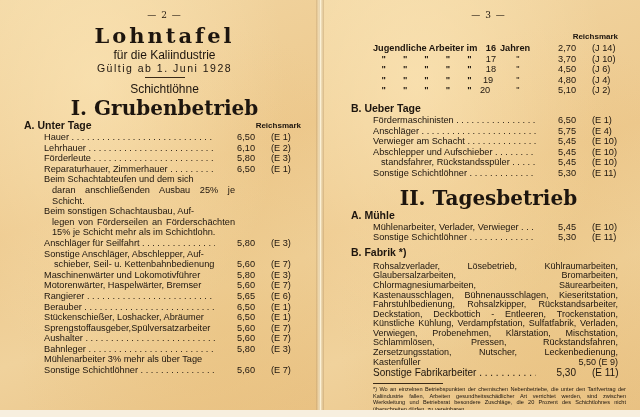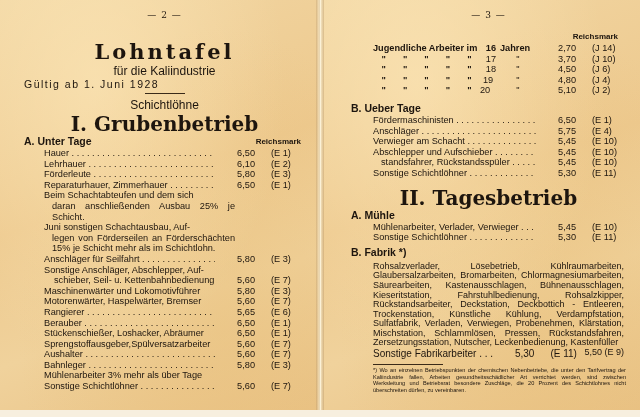--- a/index.html
+++ b/index.html
@@ -21,44 +21,44 @@
       radial-gradient(ellipse at 70% 80%, rgba(232,190,120,0.45), rgba(0,0,0,0) 65%),
       linear-gradient(160deg, #f2d7a4 0%, #edc98e 45%, #f0d29c 70%, #e9c285 100%);
   }
   .page.left { width:320px; padding:0 14px 0 24px; border-right:1px solid #c9a46a; }
   .page.right { width:320px; padding:0 14px 0 30px; border-left:1px solid #fff3d6; }
   .gutter {
     position:absolute; left:316px; top:0; width:8px; height:410px;
     background:linear-gradient(90deg, rgba(150,110,60,0.25), rgba(255,248,225,0.7), rgba(150,110,60,0.3));
   }
   .pageno { text-align:center; font-size:9px; padding-top:10px; height:14px; letter-spacing:1px; }
-  .title { text-align:center; font-size:21px; letter-spacing:3px; font-weight:bold; margin-top:16px; line-height:24px; }
+  .title { text-align:center; font-size:21px; letter-spacing:3px; font-weight:bold; margin-top:0; line-height:24px; }
   .subtitle { text-align:center; font-size:12px; line-height:14px; font-family:"Liberation Sans", sans-serif; }
-  .valid { text-align:left; font-size:10.5px; letter-spacing:1.5px; line-height:13px; font-family:"Liberation Sans", sans-serif; }
+  .valid { text-align:center; font-size:10.5px; letter-spacing:1.5px; line-height:13px; font-family:"Liberation Sans", sans-serif; }
   .rule { width:40px; margin:2px auto 4px; border-top:1px solid #3a2a18; }
   .section-sub { text-align:center; font-size:12px; font-family:"Liberation Sans", sans-serif; line-height:15px; }
   .section-main { text-align:center; font-size:20px; font-weight:bold; line-height:22px; }
   .subhead { display:flex; justify-content:space-between; align-items:center; font-weight:bold; font-size:10.5px; font-family:"Liberation Sans", sans-serif; line-height:13px; }
   .currency { font-size:8px; font-weight:bold; font-family:"Liberation Sans", sans-serif; padding-right:4px; }
   .rows { font-family:"Liberation Sans", sans-serif; font-size:9.2px; line-height:10.6px; }
   .row { display:flex; align-items:baseline; padding-left:20px; }
   .row .lbl { flex:1; white-space:nowrap; overflow:hidden; }
   .row .lbl::after { content:" . . . . . . . . . . . . . . . . . . . . . . . . . . . . . . . . . . . ."; }
   .row.nodots .lbl::after { content:""; }
   .row .val { width:34px; text-align:right; padding-left:6px; }
   .row .code { width:34px; text-align:left; padding-left:16px; }
   .note { padding-left:20px; text-align:justify; font-family:"Liberation Sans", sans-serif; font-size:9.2px; line-height:10.6px; margin-right:70px; }
   .note .cont { padding-left:8px; }
   .right .rows .row { padding-left:22px; }
   .youth .row { padding-left:0; }
   .youth .lbl::after { content:"" !important; }
   .youth .lbl { font-weight:bold; }
   .ditto { display:flex; }
   .ditto span { flex:1; text-align:center; }
-  .factory-text { padding-left:22px; font-family:"Liberation Sans", sans-serif; font-size:9px; line-height:9.6px; text-align:justify; margin-right:2px; }
+  .factory-text { padding-left:22px; font-family:"Liberation Sans", sans-serif; font-size:9px; line-height:9.6px; text-align:justify; margin-right:8px; }
   .footnote-rule { width:70px; border-top:1px solid #3a2a18; margin:4px 0 2px 22px; }
   .footnote { font-family:"Liberation Sans", sans-serif; font-size:5.6px; line-height:6.6px; padding-left:22px; text-align:justify; }
   .page-footer-strip { position:absolute; left:0; top:410px; width:640px; height:7px; background:#f7efdf; }
 </style>
 </head>
 <body>
 
 <div class="spread">
 
   <div class="page left">
@@ -96,21 +96,21 @@
           <span class="val">6,50</span>
           <span class="code">(E 1)</span>
         </div>
     </div>
 
     <div class="note">
       <div>Beim Schachtabteufen und dem sich</div>
       <div class="cont">daran anschließenden Ausbau 25% je Schicht.</div>
     </div>
     <div class="note">
-      <div>Juni sonstigen Schachtausbau, Auf-</div>
+      <div>Beim sonstigen Schachtausbau, Auf-</div>
       <div class="cont">legen von Förderseilen an Förderschächten 15% je Schicht mehr als im Schichtlohn.</div>
     </div>
 
     <div class="rows">
       <div class="row">
           <span class="lbl">Anschläger für Seilfahrt</span>
           <span class="val">5,80</span>
           <span class="code">(E 3)</span>
         </div>
       <div class="row nodots">

